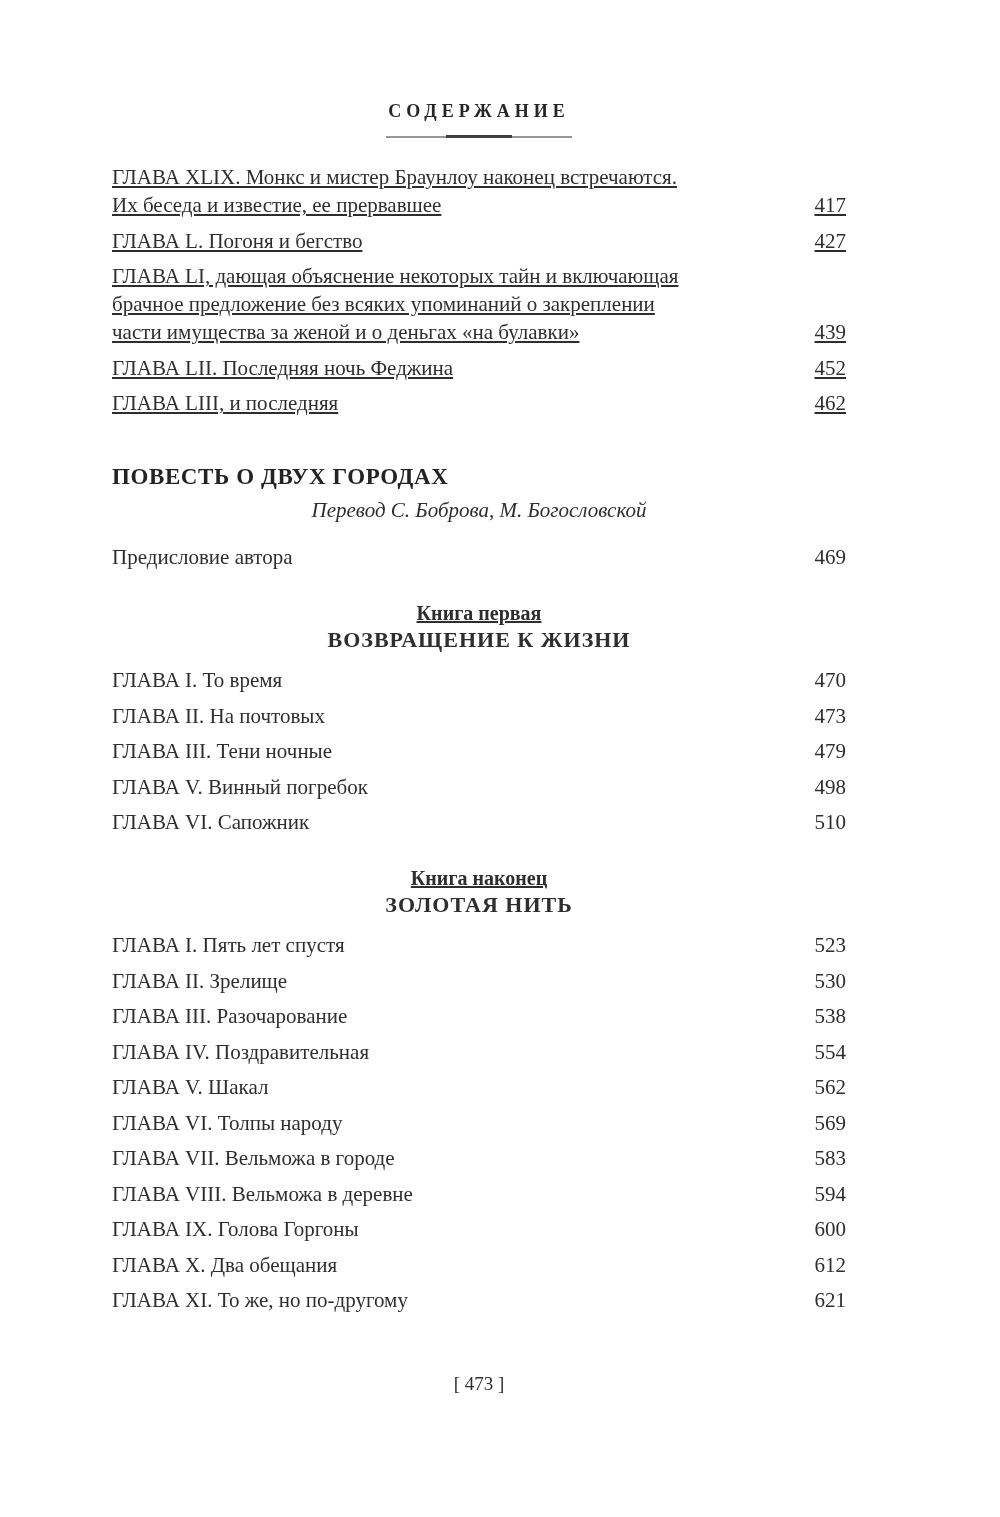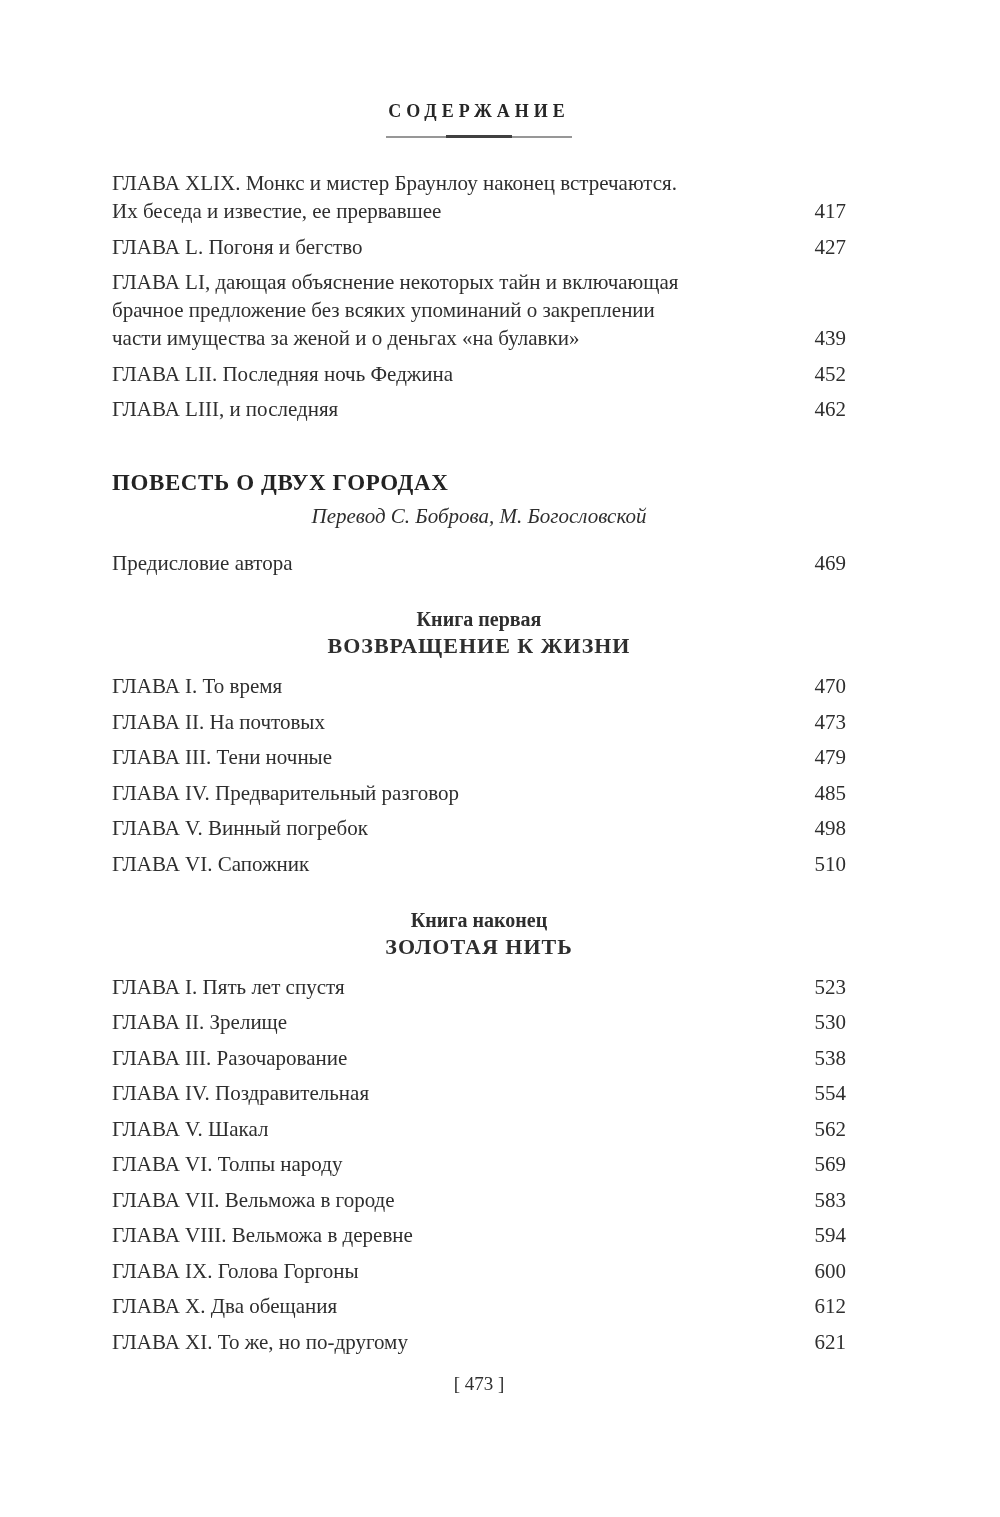--- a/index.html
+++ b/index.html
@@ -39,21 +39,21 @@
     height: 1.6px;
     background: #979797;
   }
   .rule-center {
     position: absolute;
     left: 50%; top: 0.6px;
     transform: translateX(-50%);
     width: 66px; height: 3.6px;
     background: #404040;
   }
-  .toc-section { margin-top: 30px; }
+  .toc-section { margin-top: 24px; text-decoration: underline; }
   .toc-entry { margin-bottom: 7.5px; }
   .toc-line {
     font-size: 21px;
     line-height: 28px;
     white-space: nowrap;
   }
   .toc-row {
     display: flex;
     align-items: center;
     font-size: 21px;
@@ -84,20 +84,21 @@
     font-style: italic;
     font-size: 21px;
     line-height: 26px;
   }
   .preface-block { margin-top: 20px; }
   .book-heading {
     margin-top: 29px;
     text-align: center;
     font-size: 20px;
     line-height: 26px;
+    text-decoration: underline;
   }
   .book-subheading {
     text-align: center;
     font-size: 22px;
     letter-spacing: 1px;
     line-height: 28px;
   }
   .book-entries { margin-top: 12px; }
   .footer {
     position: absolute;
@@ -197,27 +198,20 @@
           </div>
           <div class="toc-entry">
             <div class="toc-row">
               <span class="toc-text">ГЛАВА III. Тени ночные</span>
               <span class="leader"></span>
               <span class="page-num">479</span>
             </div>
           </div>
           <div class="toc-entry">
             <div class="toc-row">
-              <span class="toc-text">ГЛАВА IV. Предварительный разговор</span>
-              <span class="leader"></span>
-              <span class="page-num">485</span>
-            </div>
-          </div>
-          <div class="toc-entry">
-            <div class="toc-row">
               <span class="toc-text">ГЛАВА V. Винный погребок</span>
               <span class="leader"></span>
               <span class="page-num">498</span>
             </div>
           </div>
           <div class="toc-entry">
             <div class="toc-row">
               <span class="toc-text">ГЛАВА VI. Сапожник</span>
               <span class="leader"></span>
               <span class="page-num">510</span>

